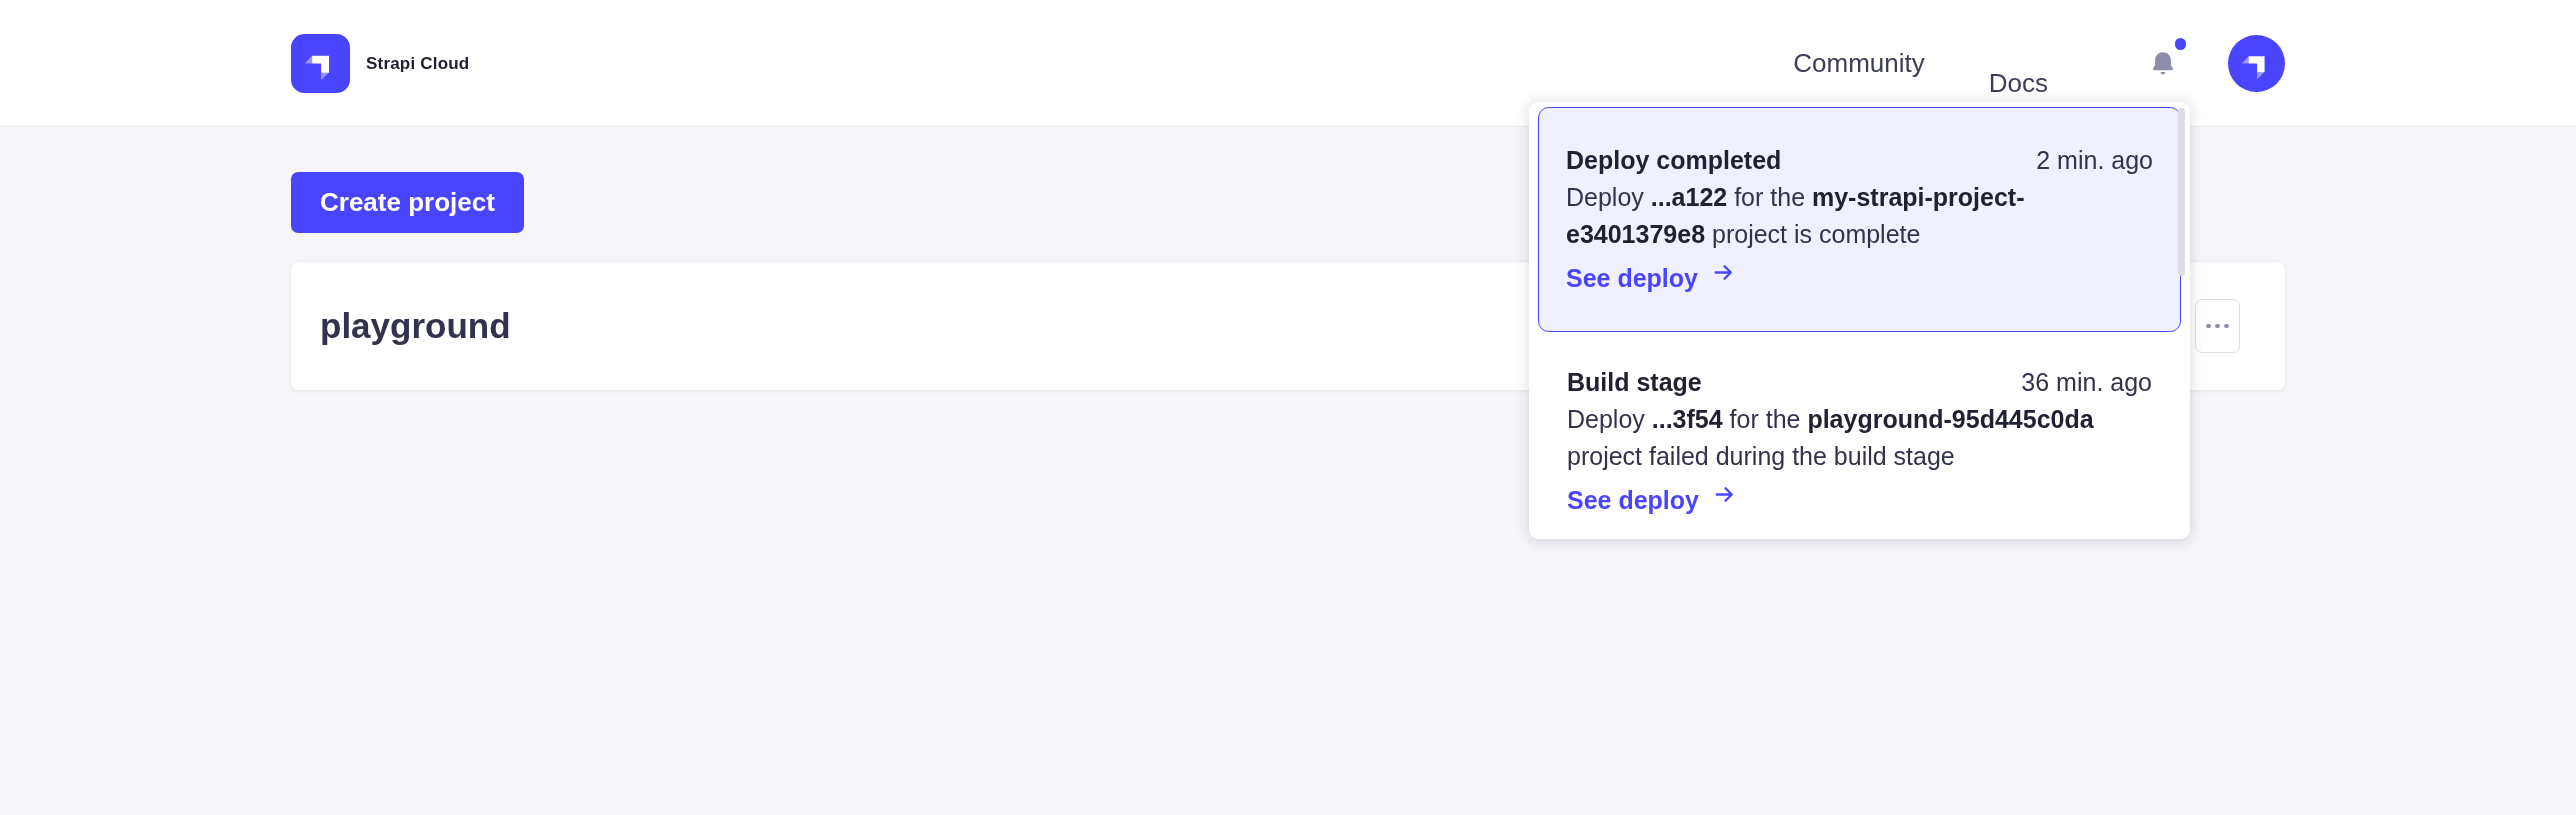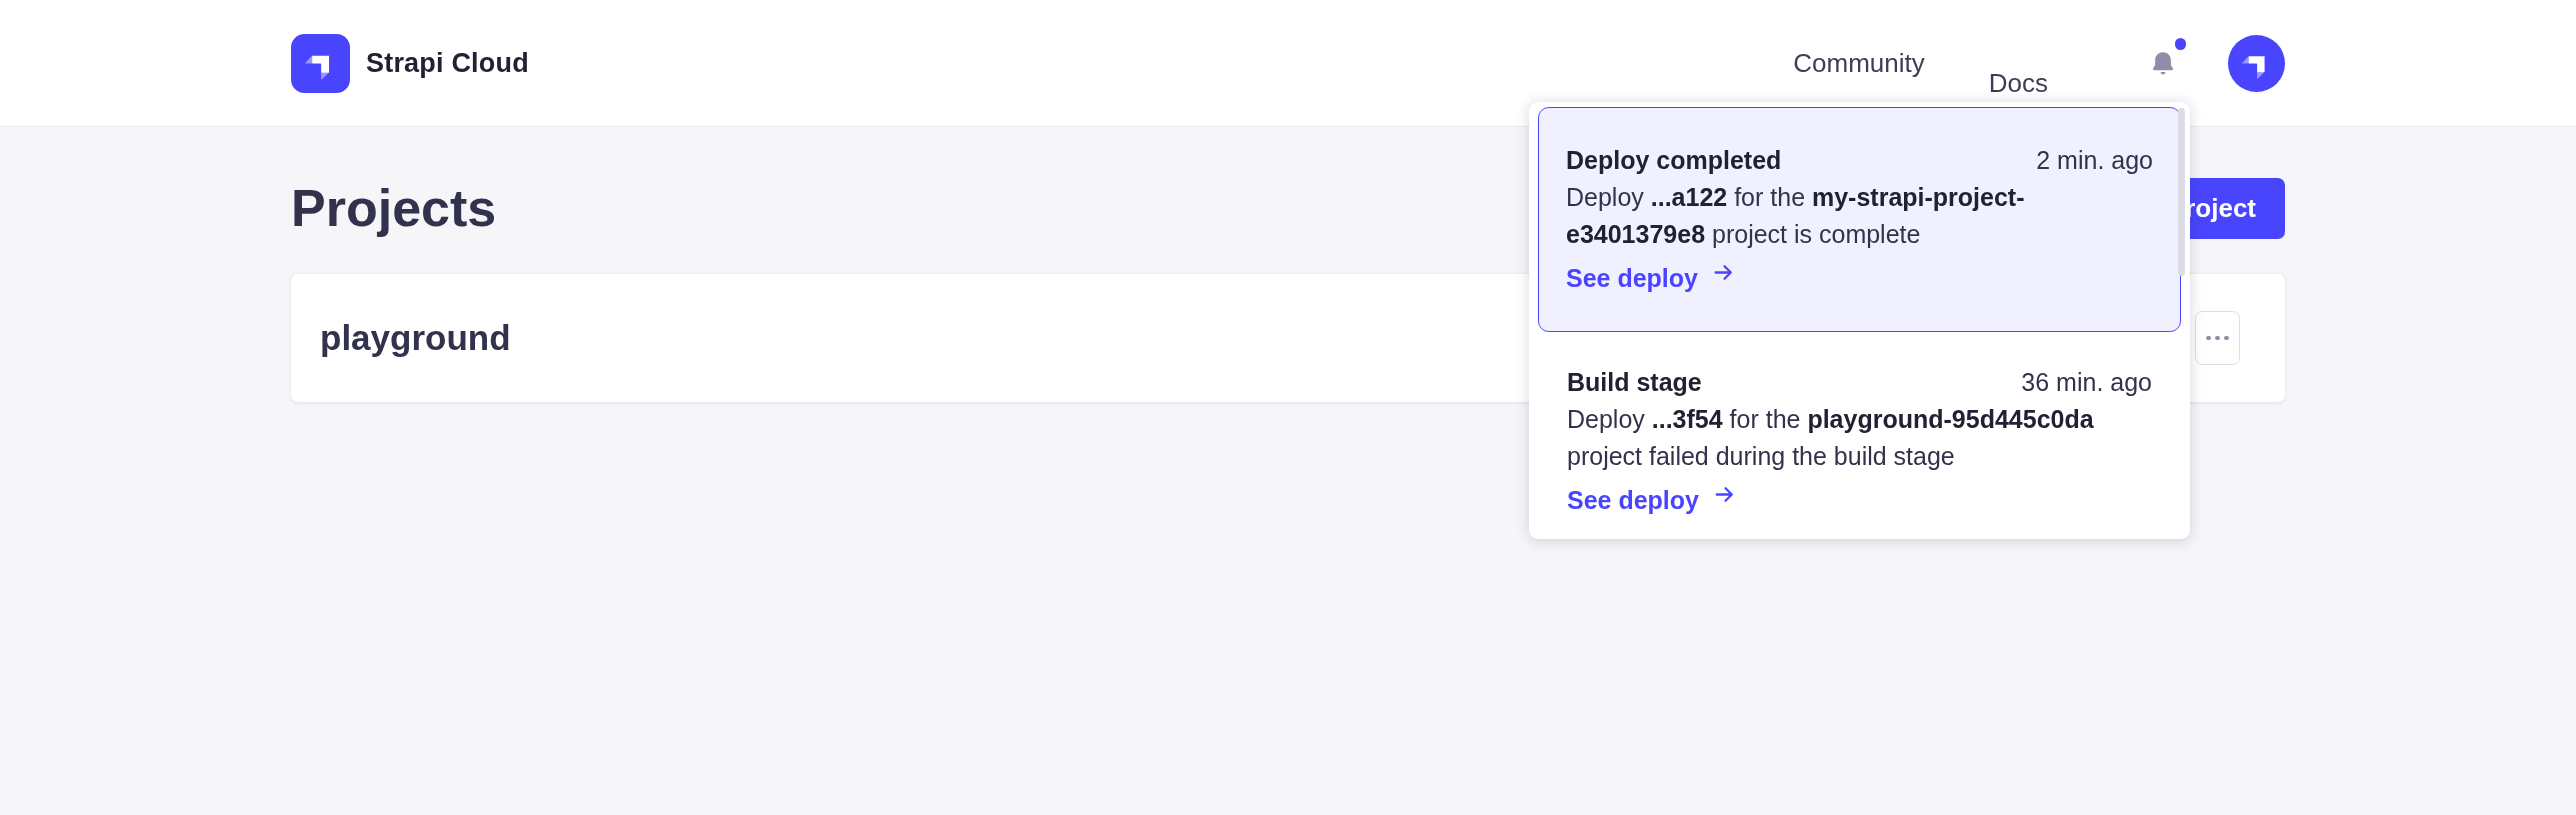--- a/index.html
+++ b/index.html
@@ -37,21 +37,21 @@
   }
   .brand-group { display: flex; align-items: center; gap: 16px; }
   .brand-logo {
     width: 59px; height: 59px;
     background: var(--brand);
     border-radius: 13.4px;
     display: flex; align-items: center; justify-content: center;
   }
   .brand-logo svg { width: 36px; height: 36px; }
   .brand-name {
-    font-size: 27px; font-weight: 600; color: var(--text-dark);
+    font-size: 17px; font-weight: 600; color: var(--text-dark);
     letter-spacing: 0.2px;
   }
   .header-right { margin-left: auto; display: flex; align-items: center; }
   .nav-link {
     font-size: 26px; color: #3d3d57; text-decoration: none; cursor: pointer;
   }
   .nav-link + .nav-link { margin-left: 64px; margin-top: 40px; }
   .bell-btn {
     margin-left: 97px;
     position: relative;
@@ -189,21 +189,20 @@
             <path fill="#ffffff" opacity="0.45" d="M57 61 L57 109 L11 109 Z"></path>
             <path fill="#ffffff" opacity="0.45" d="M113 212 L113 166 L159 166 Z"></path>
           </svg>
         </button>
       </nav>
     </div>
   </header>
 
   <main class="main container">
     <div class="page-head">
-      <h1 class="page-title">Projects</h1>
       <button class="create-btn">Create project</button>
     </div>
 
     <div class="project-card">
       <span class="project-name">playground</span>
       <button class="more-btn">
         <i></i>
           <i></i>
           <i></i>
       </button>

